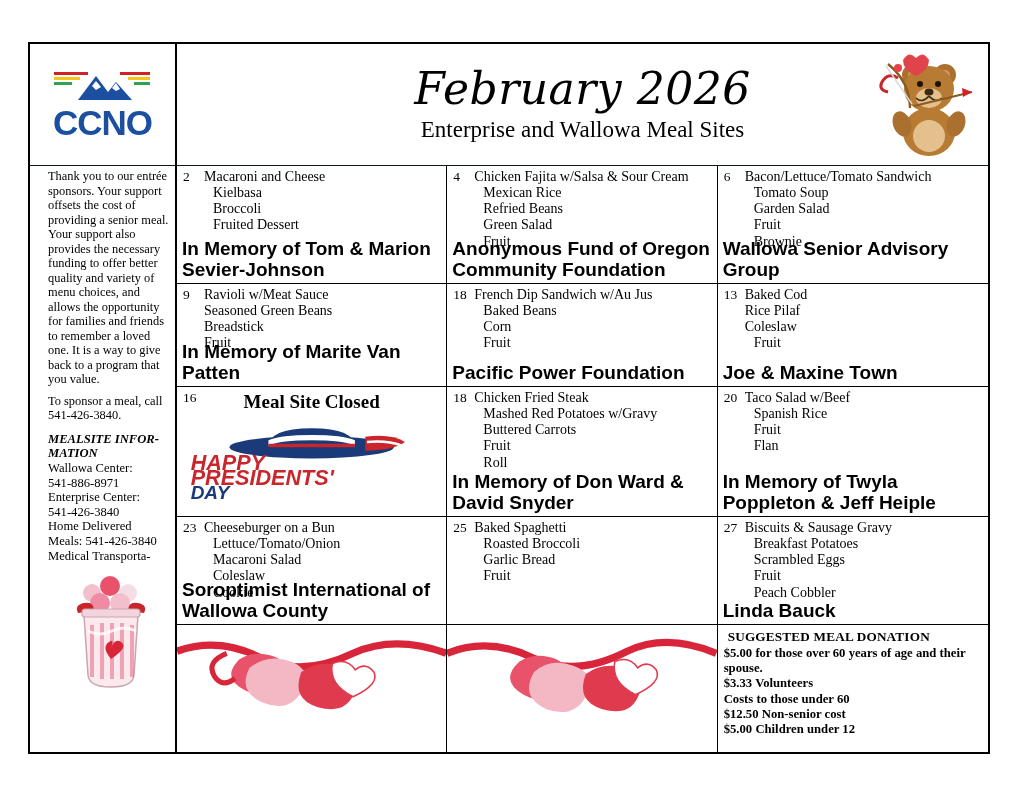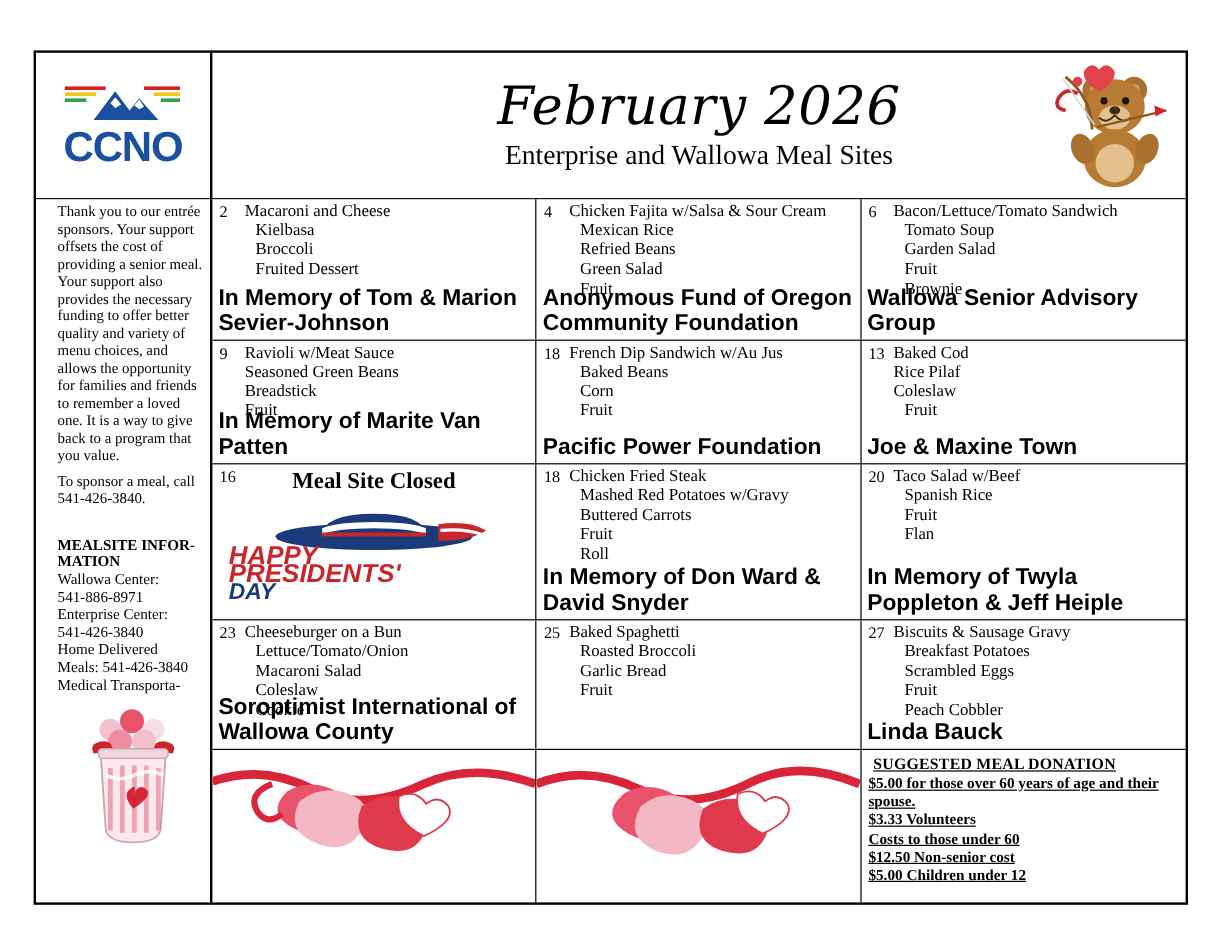--- a/index.html
+++ b/index.html
@@ -99,21 +99,22 @@
     border-right: 2px solid #000;
     box-sizing: border-box;
     padding: 3px 5px 0 18px;
     font-size: 12.4px;
     line-height: 1.17;
   }
   .sponsor-col p { margin: 0 0 7px 0; }
   .sponsor-head {
     font-weight: bold;
     font-size: 12.6px;
-    margin-top: 24px;
+    margin-top: 9px;
+    font-style: italic;
   }
   .sponsor-info { font-size: 12.6px; line-height: 1.16; }
   .jar {
     margin-top: 10px;
     width: 126px;
     height: 120px;
   }
   .grid-col {
     flex: 1;
     display: flex;
@@ -176,21 +177,21 @@
     margin-top: 2px;
   }
   
   .hearts-cell {
     width: 33.3333%;
     border-right: 1.5px solid #000;
     box-sizing: border-box;
     position: relative;
     overflow: hidden;
   }
-  .hearts-cell:last-child { border-right: none; text-decoration: underline; }
+  .hearts-cell:last-child { border-right: none; }
   .donation {
     padding: 4px 6px;
     font-family: "Liberation Serif", serif;
     font-weight: bold;
     font-size: 12.7px;
     line-height: 1.2;
   }
   .donation .dhead {
     font-size: 13.2px;
     letter-spacing: 0.2px;

